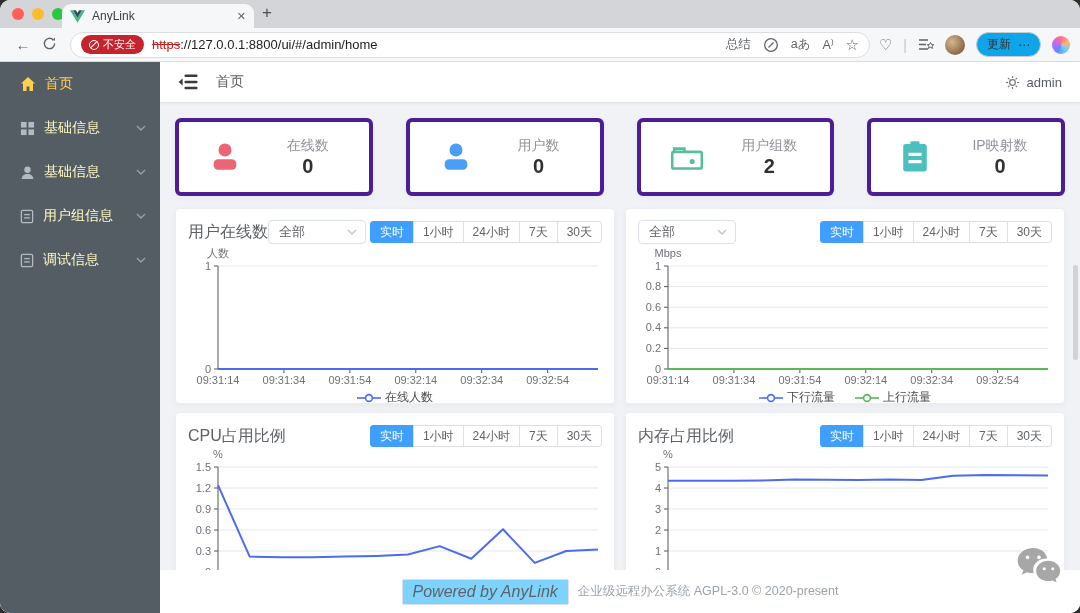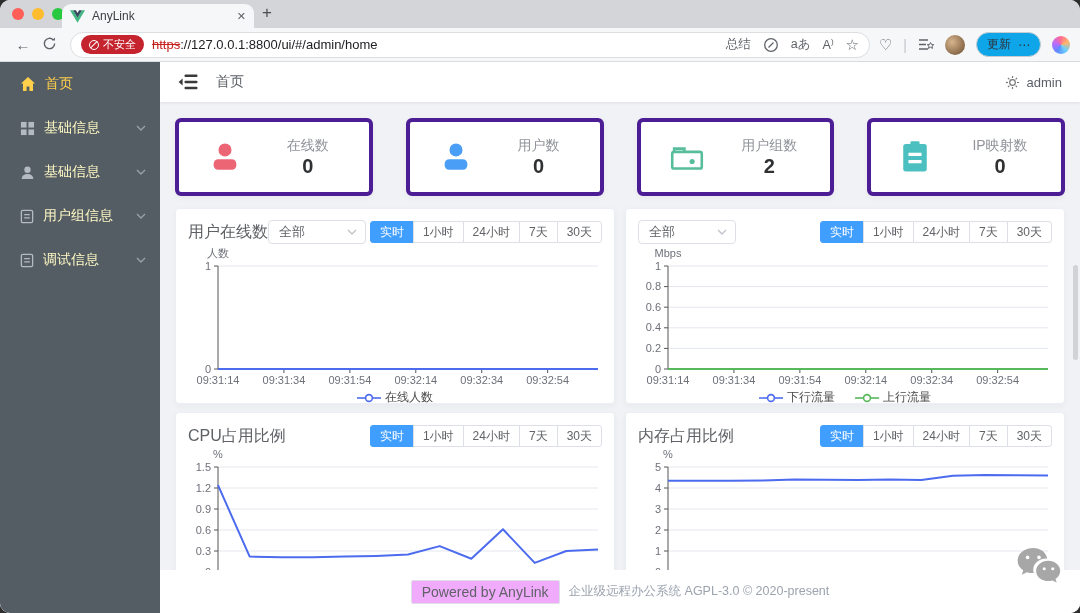--- a/index.html
+++ b/index.html
@@ -54,21 +54,21 @@
   .select .sv{flex:1;}
   .ranges{margin-left:auto;display:flex;}
   .rbtn{height:22px;padding:0 9px;font-size:12px;line-height:20px;border:1px solid #dcdfe6;background:#fff;color:#606266;margin-left:-1px;}
   .rbtn:first-child{border-radius:3px 0 0 3px;margin-left:0;}
   .rbtn:last-child{border-radius:0 3px 3px 0;}
   .rbtn.active{background:#409eff;border-color:#409eff;color:#fff;}
   svg.chart text{font-family:"Liberation Sans","DejaVu Sans",sans-serif;}
   .legend{height:15px;display:flex;justify-content:center;align-items:center;gap:20px;font-size:12px;color:#4a4a4a;margin-top:1px;}
   .lg-item{display:flex;align-items:center;gap:4px;}
   .page-footer{position:absolute;left:0;right:0;top:508px;height:43px;background:#fff;display:flex;align-items:center;justify-content:center;gap:9px;z-index:3;}
-  .pf-badge{border:1px solid #dcdfe6;border-radius:2px;padding:3px 10px;font-size:14px;color:#606266;background:#f0abfc;}
+  .pf-badge{border:1px solid #dcdfe6;border-radius:2px;padding:3px 10px;font-size:16px;color:#606266;background:#7dd3fc;font-style:italic;}
   .pf-text{font-size:12.5px;color:#9ca3ae;}
   .watermark{position:absolute;top:484px;right:18px;z-index:6;display:flex;align-items:center;gap:12px;color:#a6a6a6;font-size:29px;letter-spacing:1px;opacity:.88;}
   .scroll-thumb{position:absolute;right:2px;top:203px;width:5px;height:95px;border-radius:3px;background:#c9cbce;opacity:.8;z-index:4;}
 </style>
 </head>
 <body>
 
 <div class="window">
 
   <div class="tabstrip">

